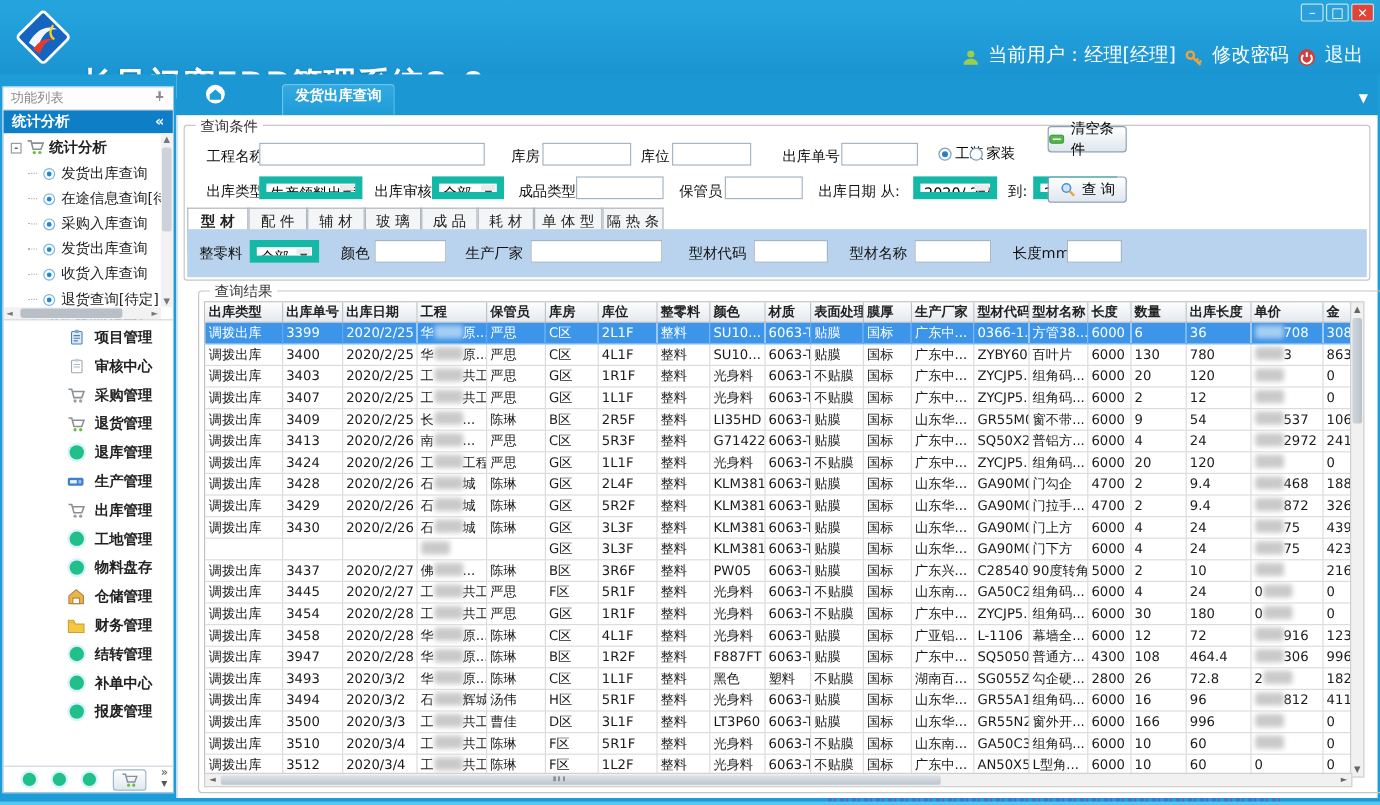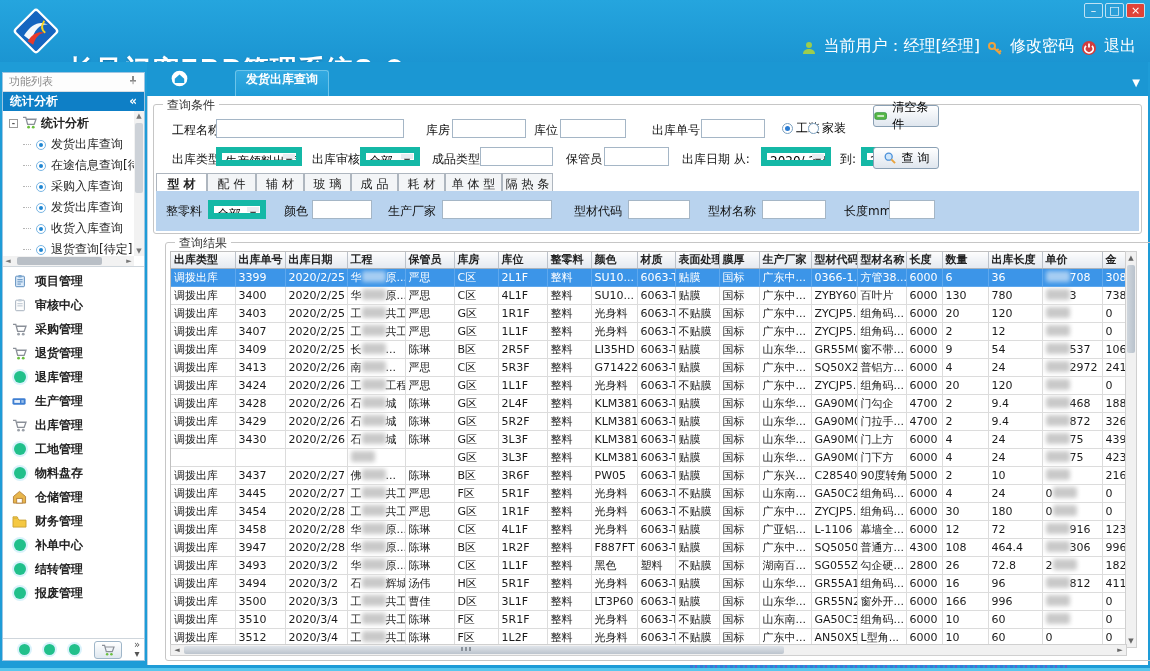--- a/index.html
+++ b/index.html
@@ -41,21 +41,21 @@
     border-radius:50%; background:#1f86d2; }
   .tree-vscroll { position:absolute; right:0; top:0; bottom:10px; width:10px; background:#f2f2f2; }
   .tree-vscroll .a { height:10px; font-size:7px; color:#777; text-align:center; line-height:10px; }
   .tree-vscroll .th { position:absolute; left:1px; right:1px; top:12px; height:70px; background:#cdd2d8; border-radius:2px; }
   .tree-vscroll .a.dn { position:absolute; bottom:0; left:0; right:0; }
   .tree-hscroll { position:absolute; left:0; right:10px; bottom:0; height:10px; background:#f2f2f2; }
   .tree-hscroll .th { position:absolute; left:14px; top:1px; width:85px; bottom:1px; background:#b9bfc6; border-radius:2px; }
   .tree-hscroll .a { position:absolute; top:0; width:10px; font-size:7px; color:#777; line-height:10px; text-align:center; }
   .nav-list { flex:1; overflow:hidden; padding-top:2px; }
   .nav-item { display:flex; align-items:center; gap:8px; height:24px; padding-left:9px;
-    font-size:12px; font-weight:bold; color:#222; cursor:default; }
+    font-size:12px; font-weight:bold; color:#222; cursor:default;margin-left:44px; }
   .nav-item .ic { width:15px; height:15px; flex:0 0 auto; display:inline-flex; align-items:center; justify-content:center; }
   .greendot { width:12px; height:12px; border-radius:50%; background:#21c08b;
     box-shadow:0 0 0 2px #d9f2fb; }
   .nav-bottom { height:22px; border-top:1px solid #cfd6dc; display:flex; align-items:center;
     gap:14px; padding-left:16px; position:relative; }
   .nav-bottom .cartbtn { width:28px; height:18px; border:1px solid #9fb6c9; border-radius:3px;
     background:linear-gradient(#fff,#dfe8f0); display:flex; align-items:center; justify-content:center; }
   .nav-bottom .chev { position:absolute; right:4px; top:1px; font-size:10px; color:#555; line-height:9px; text-align:center; }
 
   
@@ -341,27 +341,27 @@
                 <path d="M1 3.5h5l1.5 2H15v7.5H1z" fill="#f5c842" stroke="#caa233"></path>
                 <path d="M1 3.5V2h4.5l1 1.5" fill="#f5c842" stroke="#caa233"></path>
               </svg>
             </span>
             <span>财务管理</span>
           </div>
           <div class="nav-item">
             <span class="ic">
               <span class="greendot"></span>
             </span>
+            <span>结转管理</span>
+          </div>
+          <div class="nav-item">
+            <span class="ic">
+              <span class="greendot"></span>
+            </span>
             <span>补单中心</span>
-          </div>
-          <div class="nav-item">
-            <span class="ic">
-              <span class="greendot"></span>
-            </span>
-            <span>结转管理</span>
           </div>
           <div class="nav-item">
             <span class="ic">
               <span class="greendot"></span>
             </span>
             <span>报废管理</span>
           </div>
         </div>
       <div class="nav-bottom">
         <span class="greendot" style="width:11px;height:11px"></span>
@@ -558,21 +558,21 @@
                 <td>6063-T5</td>
                 <td>贴膜</td>
                 <td>国标</td>
                 <td>广东中...</td>
                 <td>ZYBY607</td>
                 <td>百叶片</td>
                 <td>6000</td>
                 <td>130</td>
                 <td>780</td>
                 <td><span class="redact"></span>3</td>
-                <td>738</td>
+                <td>863</td>
               </tr>
               <tr class="">
                 <td>调拨出库</td>
                 <td>3403</td>
                 <td>2020/2/25</td>
                 <td>工<span class="redact"></span>共工程</td>
                 <td>严思</td>
                 <td>G区</td>
                 <td>1R1F</td>
                 <td>整料</td>

